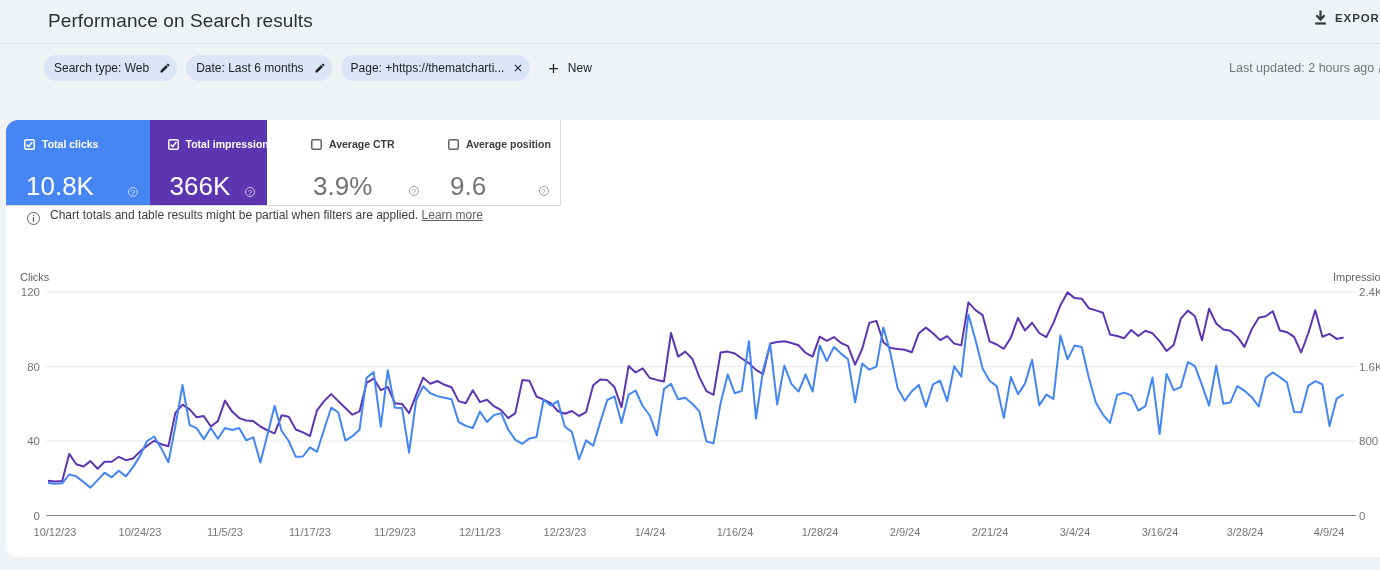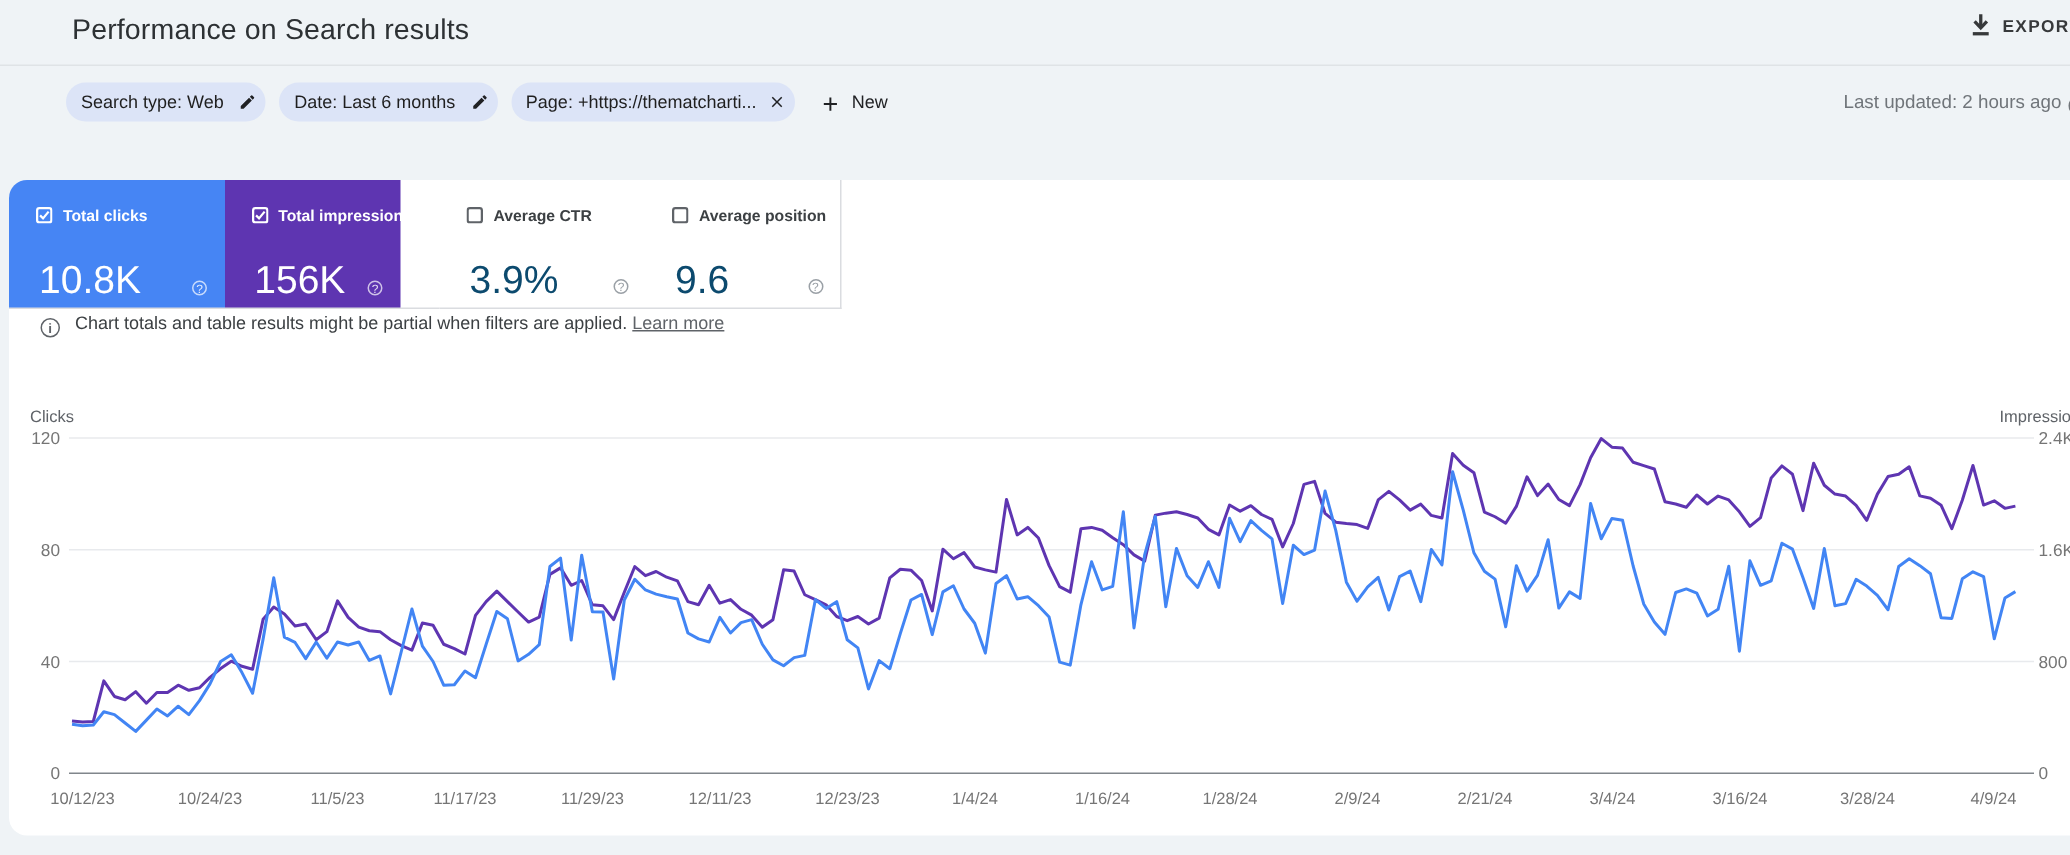--- a/index.html
+++ b/index.html
@@ -20,21 +20,21 @@
 .tile { position:absolute; top:120px; height:86px; }
 .t1 { left:6px; width:143.5px; background:#4685f4; border-radius:12px 0 0 0; }
 .t2 { left:149.5px; width:117px; background:#5e35b1; }
 .t3 { left:293px; width:143.5px; background:#fff; border-right:6px solid #b91c1c; border-bottom:1px solid #dadce0; }
 .t4 { left:430px; width:131px; background:#fff; border-right:1px solid #dadce0; border-bottom:1px solid #dadce0; }
 .tbot { position:absolute; left:6px; top:205px; width:287px; height:1px; background:#dadce0; }
 .tlab { position:absolute; left:18px; top:18px; font-size:10.5px; white-space:nowrap;font-weight:bold; }
 .tlab.w { color:#fff; } .tlab.g { color:#3c4043; }
 .cb { display:inline-block; margin-right:7px; vertical-align:-2px; }
 .tval { position:absolute; left:20px; top:38px; font-size:26px; white-space:nowrap;margin-top:13px; }
-.tval.w { color:#fff; } .tval.g { color:#0c4a6e; }
+.tval.w { color:#fff; } .tval.g { color:#737373; }
 .qm { position:absolute; right:11.5px; bottom:9.5px; width:10px; height:10px; border-radius:50%; font-size:8px; text-align:center; line-height:10px; }
 .qm.w { border:1px solid rgba(255,255,255,0.7); color:rgba(255,255,255,0.85); }
 .qm.g { border:1px solid #9aa0a6; color:#9aa0a6; }
 .note { position:absolute; left:27px; top:208px; color:#3c4043; font-size:12px; }
 .note .ic { display:inline-block; width:13px; height:13px; border:1.4px solid #5f6368; border-radius:50%; text-align:center; font-size:9px; line-height:13px; color:#5f6368; margin-right:10px; vertical-align:-3px; font-weight:bold;}
 .note a { color:#5f6368; text-decoration:underline; }
 svg text { font-family:"Liberation Sans", sans-serif; }
 </style>
 </head>
 <body>
@@ -63,21 +63,21 @@
         <path d="M2.7 5.6 L4.7 7.6 L8.4 3.1" stroke="#fff" stroke-width="1.5" fill="none"></path>
       </svg>Total clicks</div>
   <div class="tval w">10.8K</div>
   <div class="qm w">?</div>
 </div>
 <div class="tile t2">
   <div class="tlab w"><svg class="cb" width="11" height="11" viewBox="0 0 11 11">
         <rect x="0.75" y="0.75" width="9.5" height="9.5" rx="1.5" fill="none" stroke="#fff" stroke-width="1.5"></rect>
         <path d="M2.7 5.6 L4.7 7.6 L8.4 3.1" stroke="#fff" stroke-width="1.5" fill="none"></path>
       </svg>Total impressions</div>
-  <div class="tval w">156K</div>
+  <div class="tval w">366K</div>
   <div class="qm w">?</div>
 </div>
 <div class="tile t3">
   <div class="tlab g"><svg class="cb" width="11" height="11" viewBox="0 0 11 11">
         <rect x="0.75" y="0.75" width="9.5" height="9.5" rx="1.5" fill="none" stroke="#5f6368" stroke-width="1.5"></rect>
       </svg>Average CTR</div>
   <div class="tval g">3.9%</div>
   <div class="qm g">?</div>
 </div>
 <div class="tile t4">

